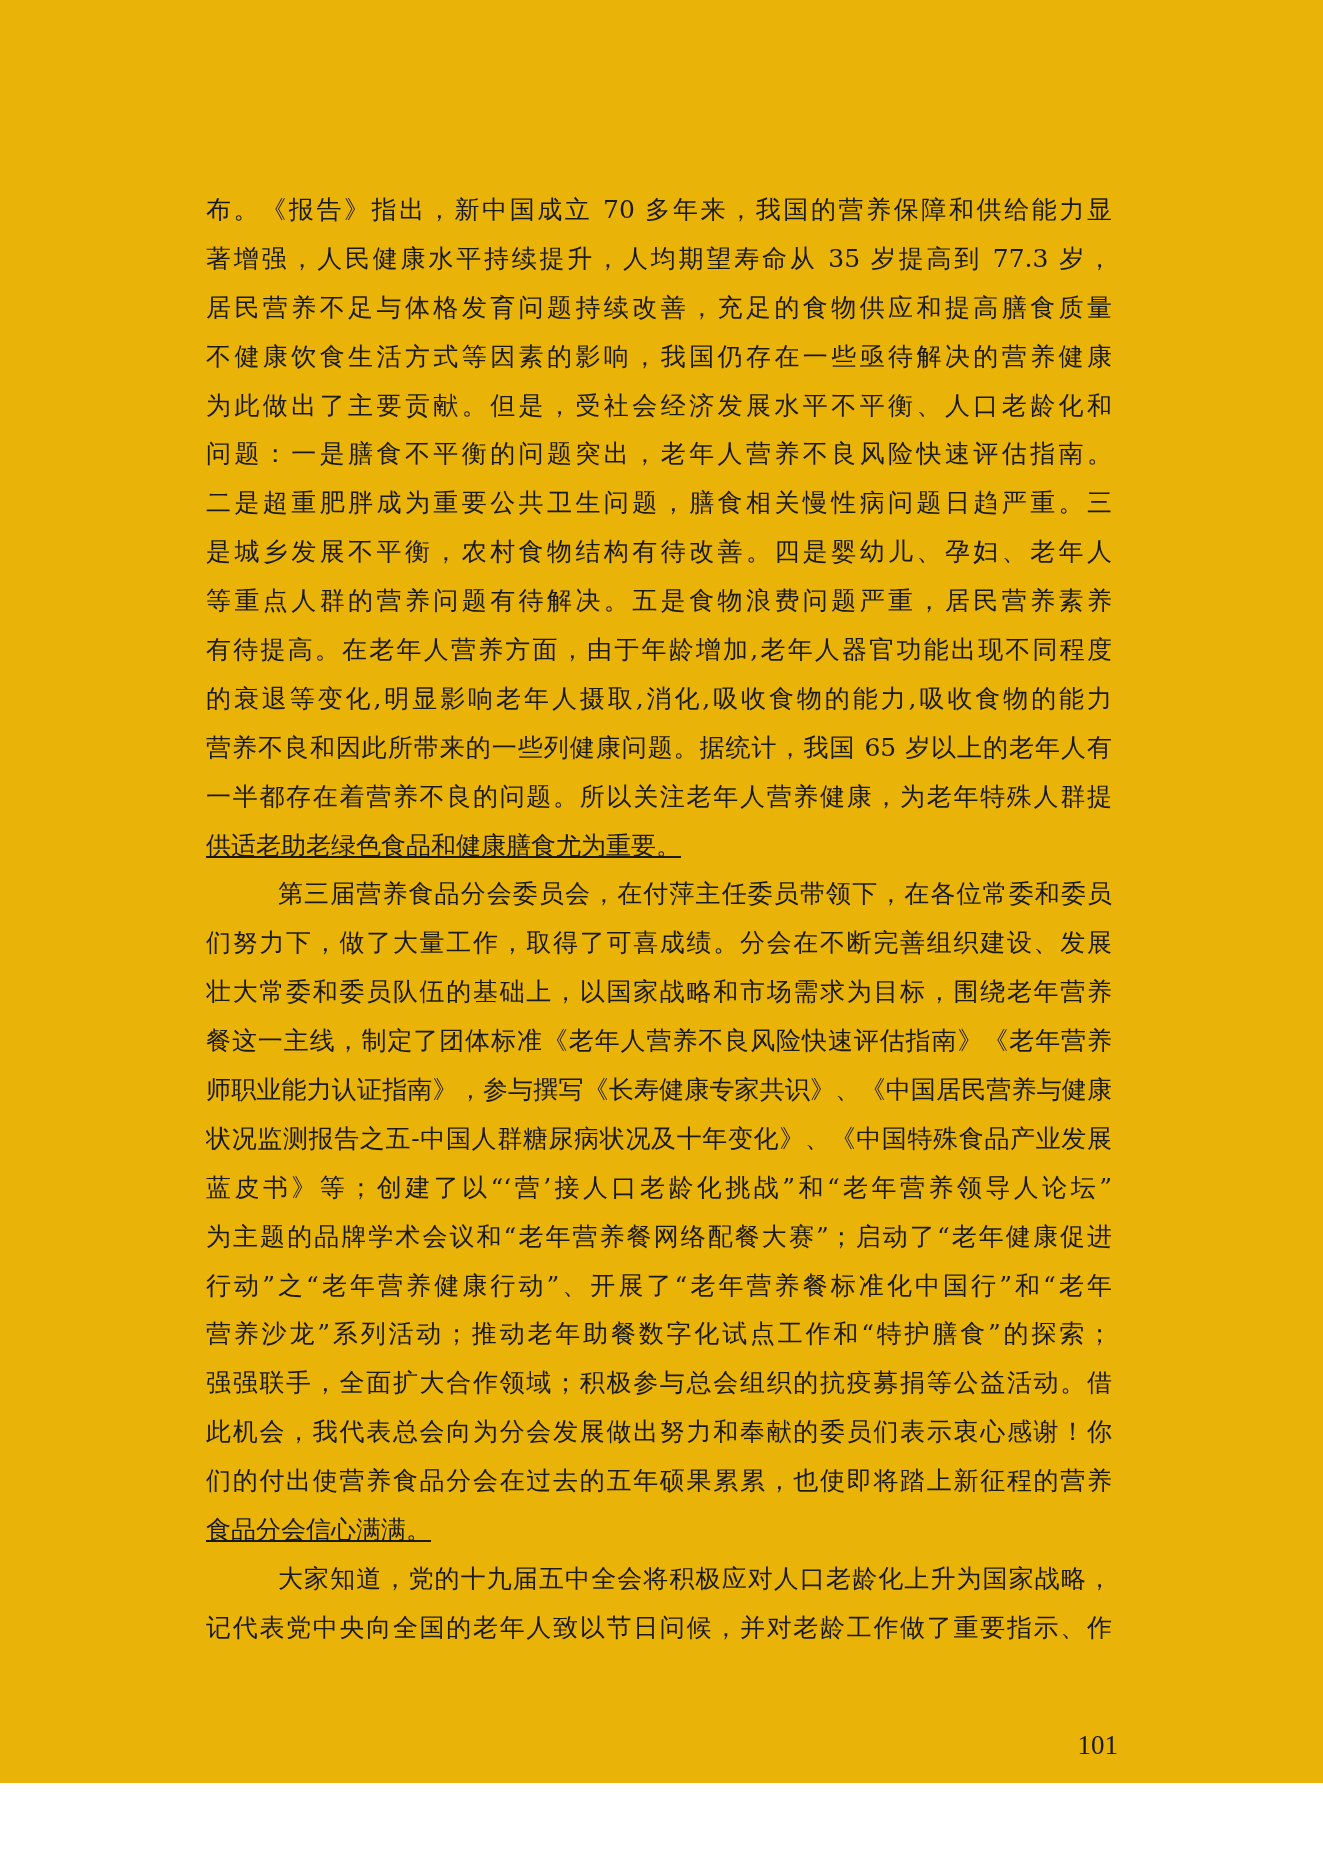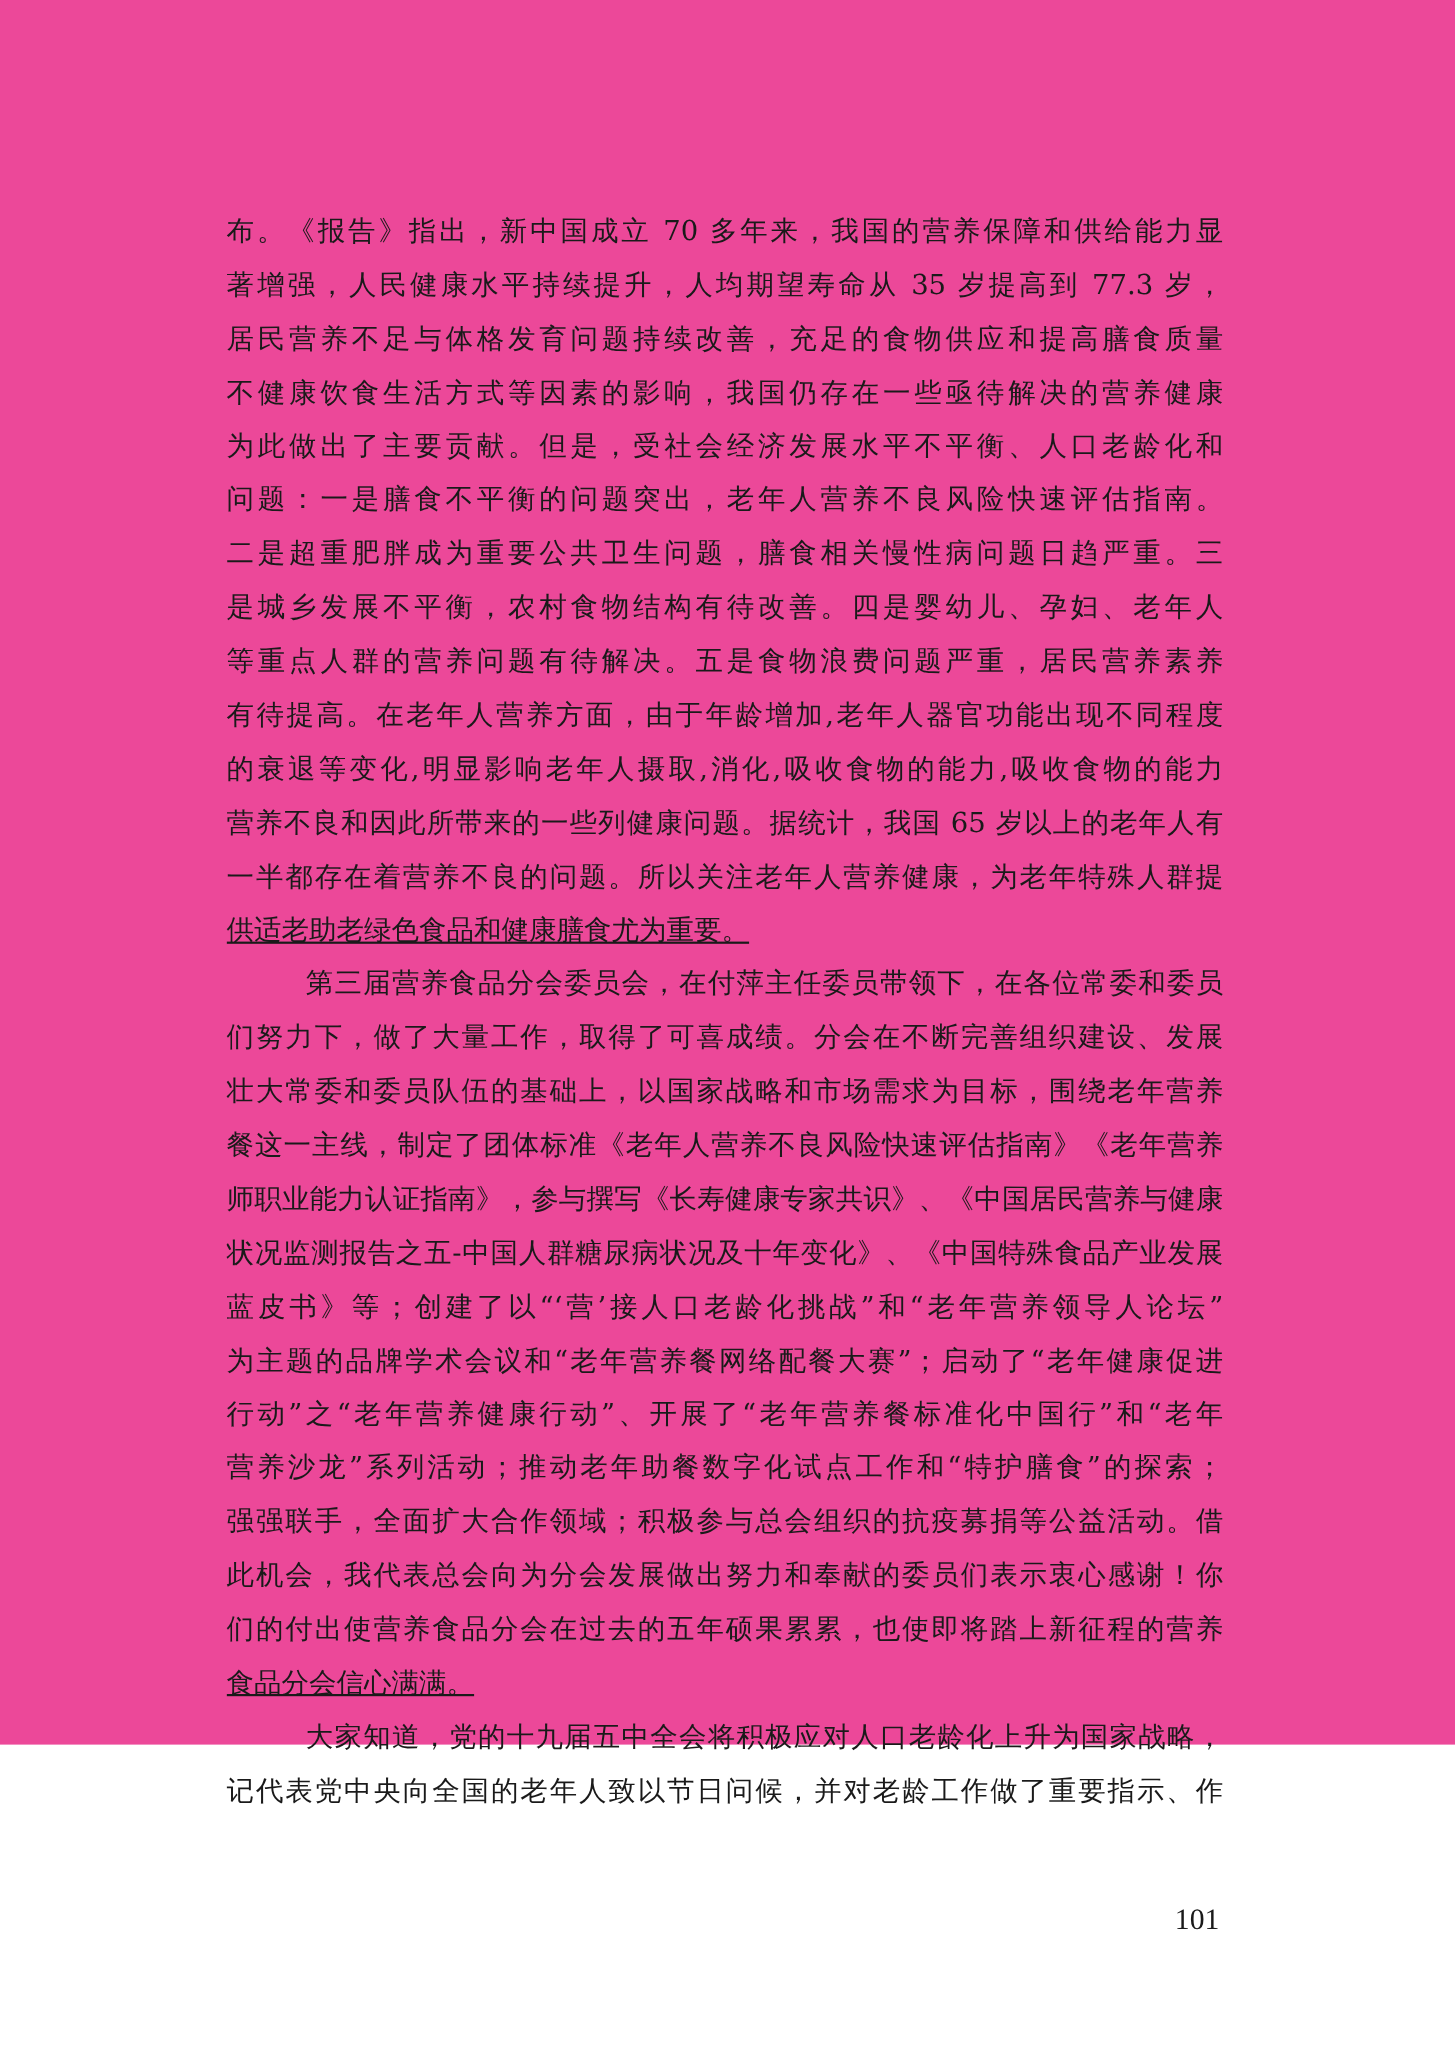--- a/index.html
+++ b/index.html
@@ -1,38 +1,39 @@
 <!DOCTYPE html>
 <html><head>
 <meta charset="utf-8">
 <style>
   html, body { margin: 0; padding: 0; background: #ffffff; }
   body { width: 1323px; height: 1871px; position: relative; overflow: hidden; }
   .page {
-    position: absolute; left: 0; top: 0; width: 1323px; height: 1586px; background: #ec4899;
+    position: absolute; left: 0; top: 0; width: 1323px; height: 1783px; background: #eab308;
   }
   .body-text {
     position: absolute; left: 206px; top: 186px; width: 906px;
     font-family: "DejaVu Serif", "Liberation Serif", serif;
     color: #1a1a1a;
   }
   .line {
     display: block;
     height: 48.9px; line-height: 48.9px;
     font-size: 25px;
     letter-spacing: 0;
     text-align: justify;
     text-align-last: justify;
     white-space: nowrap;
     overflow: hidden;
   }
   .line.indent { padding-left: 72px; }
   .line.last { text-align-last: left; text-decoration: underline; }
   .page-number {
     position: absolute; left: 1068px; top: 1730px; width: 50px;
+    text-align: right;
     font-family: "Liberation Serif", "DejaVu Serif", serif;
     font-size: 27px; color: #1a1a1a;
   }
 </style>
 </head>
 <body>
 
 <div class="page">
   <div class="body-text">
 

